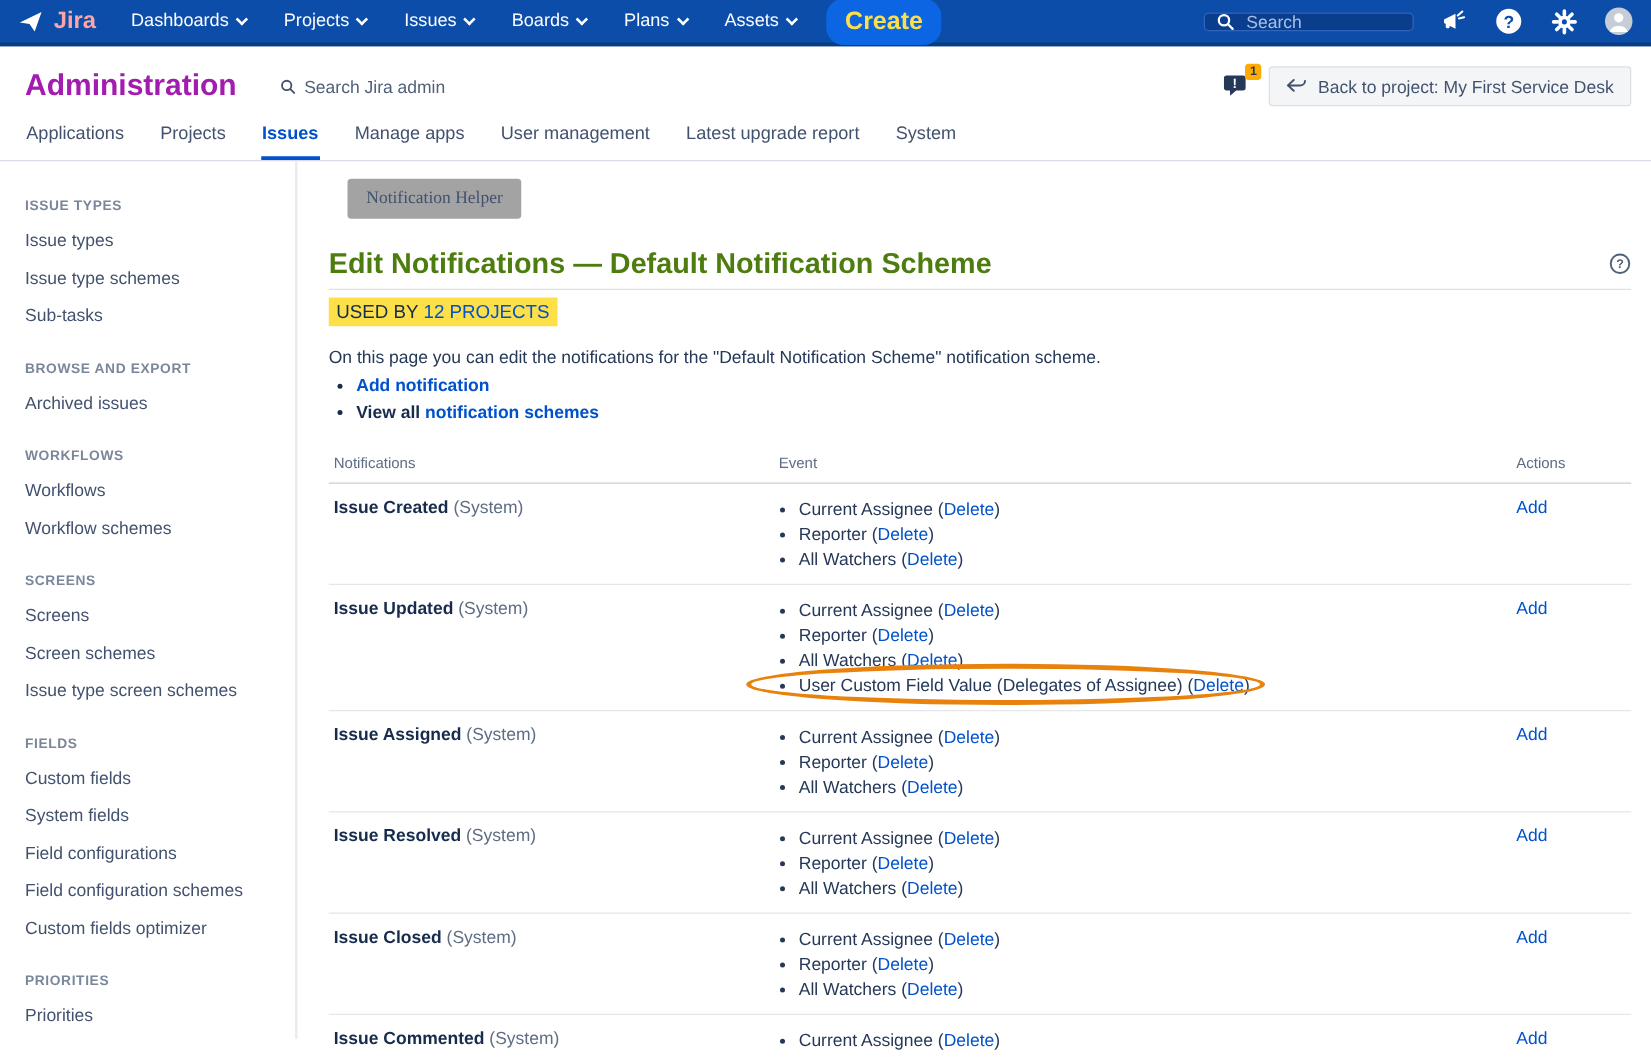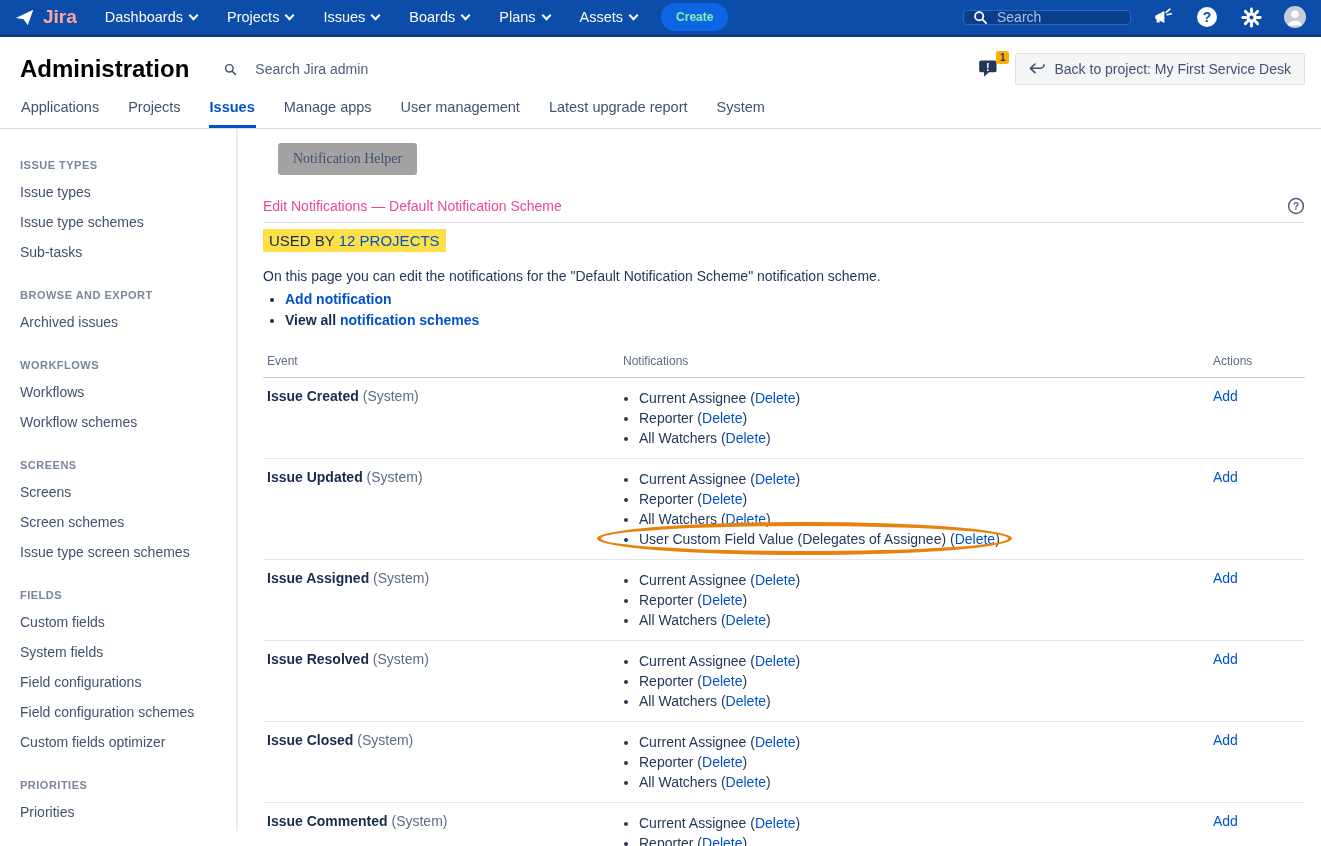--- a/index.html
+++ b/index.html
@@ -15,36 +15,36 @@
   .navbar {
     height:37px; background:#0B4DA8; border-bottom:3px solid #093C80;
     display:flex; align-items:center; padding:0 14px;
   }
   .logo { display:flex; align-items:center; gap:7px; color:#fca5a5;
           font-size:19px; font-weight:700; margin-right:28px; }
   .nav-menus { display:flex; gap:30px; align-items:center; }
   .nav-item { color:#FDFDFE; font-size:14.5px; display:flex; align-items:center; gap:7px; cursor:pointer; }
   .chev { width:7px; height:7px; border-right:2px solid #fff; border-bottom:2px solid #fff;
           transform:rotate(45deg); margin-top:-4px; }
-  .create-btn { margin-left:24px; background:#0C66E4; color:#86efac; border:none;
-          font-size:12px; font-weight:700; padding:7px 15px; border-radius:14px; cursor:pointer;
+  .create-btn { margin-left:24px; background:#0C66E4; color:#fde047; border:none;
+          font-size:20px; font-weight:700; padding:7px 15px; border-radius:14px; cursor:pointer;
           font-family:"Liberation Sans",sans-serif; }
   .nav-right { margin-left:auto; display:flex; align-items:center; gap:20px; }
   .nav-search { width:168px; height:15px; background:#0A3E8C; border:1px solid #2E65BE;
           border-radius:4px; display:flex; align-items:center; padding:0 9px; gap:7px; color:#A9C1E8; }
   .nav-search input { background:transparent; border:none; outline:none; color:#DCE7F7;
           font-size:14px; width:110px; font-family:"Liberation Sans",sans-serif; }
   .nav-search input::placeholder { color:#A9C1E8; }
   .nav-icon { width:24px; height:24px; display:flex; align-items:center; justify-content:center;
           color:#fff; cursor:pointer; }
 
   
   .admin-header { display:flex; align-items:center; padding:16px 16px 14px 20px; }
-  .admin-title { font-size:24px; font-weight:600; color:#000000; }
-  .admin-search { display:flex; align-items:center; gap:16px; margin-left:35px; color:#505F79;justify-content:center; }
+  .admin-title { font-size:24px; font-weight:600; color:#a21caf; }
+  .admin-search { display:flex; align-items:center; gap:4px; margin-left:35px; color:#505F79;justify-content:center; }
   .admin-search input { border:none; outline:none; font-size:14px; color:#505F79; width:150px;
           font-family:"Liberation Sans",sans-serif; background:transparent; }
   .admin-search input::placeholder { color:#505F79; }
   .header-right { margin-left:auto; display:flex; align-items:center; gap:8px; }
   .bubble-wrap { position:relative; width:30px; height:28px; cursor:pointer; }
   .bubble-badge { position:absolute; top:-4px; right:-2px; background:#FFAB00; color:#253858;
           font-size:10px; font-weight:700; border-radius:3px; padding:1px 4px; line-height:11px; }
   .back-btn { background:#F4F5F7; border:1px solid #DCDFE4; border-radius:3px;
           padding:7px 13px; font-size:14px; color:#42526E; display:flex; align-items:center; gap:9px;
           cursor:pointer; font-family:"Liberation Sans",sans-serif; }
@@ -61,21 +61,21 @@
   .side-section { margin-bottom:30px; }
   .side-title { font-size:11px; font-weight:700; color:#7A869A; letter-spacing:.5px; margin-bottom:14px; }
   .side-item { font-size:14px; color:#42526E; line-height:14px; margin-bottom:16px; cursor:pointer; }
 
   .main { flex:1; padding:14px 16px 0 25px; }
   .helper-btn { display:inline-block; margin-left:15px; background:#a3a3a3; border:none;
           border-radius:3px; padding:8px 15px; font-size:14px; color:#42526E; cursor:pointer;
           font-family:Liberation Serif, serif; }
   .title-row { margin-top:22px; display:flex; align-items:center; justify-content:space-between;
           padding-bottom:7px; border-bottom:1px solid #DFE1E6; }
-  .page-title { font-size:14px; font-weight:400; color:#ec4899; }
+  .page-title { font-size:23px; font-weight:700; color:#4d7c0f; }
   .badge { display:inline-block; margin-top:6px; background:#fde047; padding:3px 6px;
           font-size:15px; font-weight:400; color:#172B4D; }
   .badge a { color:#0052CC; }
   .desc { margin-top:16px; font-size:14px; color:#253858; }
   .action-list { margin:7px 0 0 0; padding-left:22px; }
   .action-list li { font-size:14px; margin-bottom:5px; color:#172B4D; font-weight:700; }
   .action-list a { color:#0052CC; font-weight:700; }
 
   
   .ntable { margin-top:20px; }
@@ -271,22 +271,22 @@
         <a>Add notification</a>
       </li>
       <li>
         <span>View all</span>
         <a>notification schemes</a>
       </li>
     </ul>
 
     <div class="ntable">
       <div class="thead">
+        <span>Notifications</span>
         <span>Event</span>
-        <span>Notifications</span>
         <span>Actions</span>
       </div>
       <div id="table-rows">
           <div class="trow">
             <div><span class="ev-name">Issue Created</span><span class="ev-sys"> (System)</span></div>
             <div>
               <ul class="notif-ul">
                 <li><span>Current Assignee (</span><a>Delete</a><span>)</span></li>
                 <li><span>Reporter (</span><a>Delete</a><span>)</span></li>
                 <li><span>All Watchers (</span><a>Delete</a><span>)</span></li>

